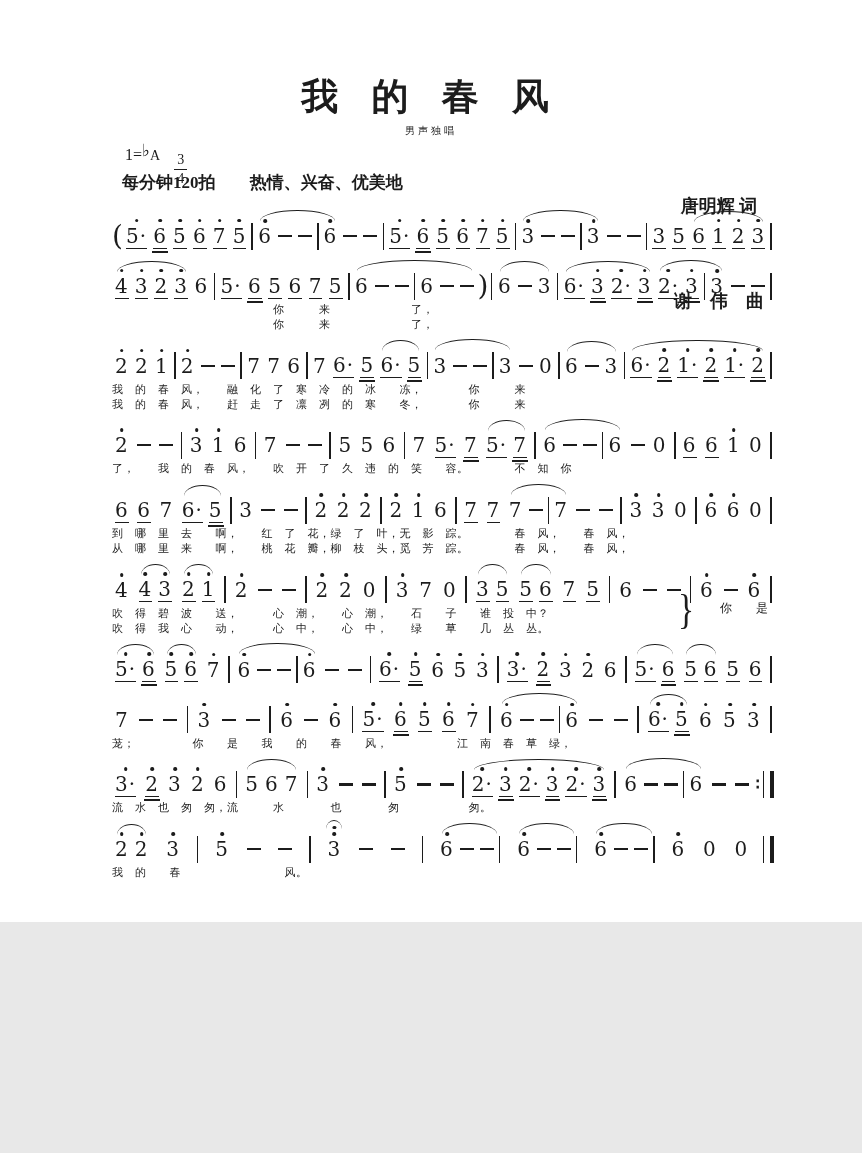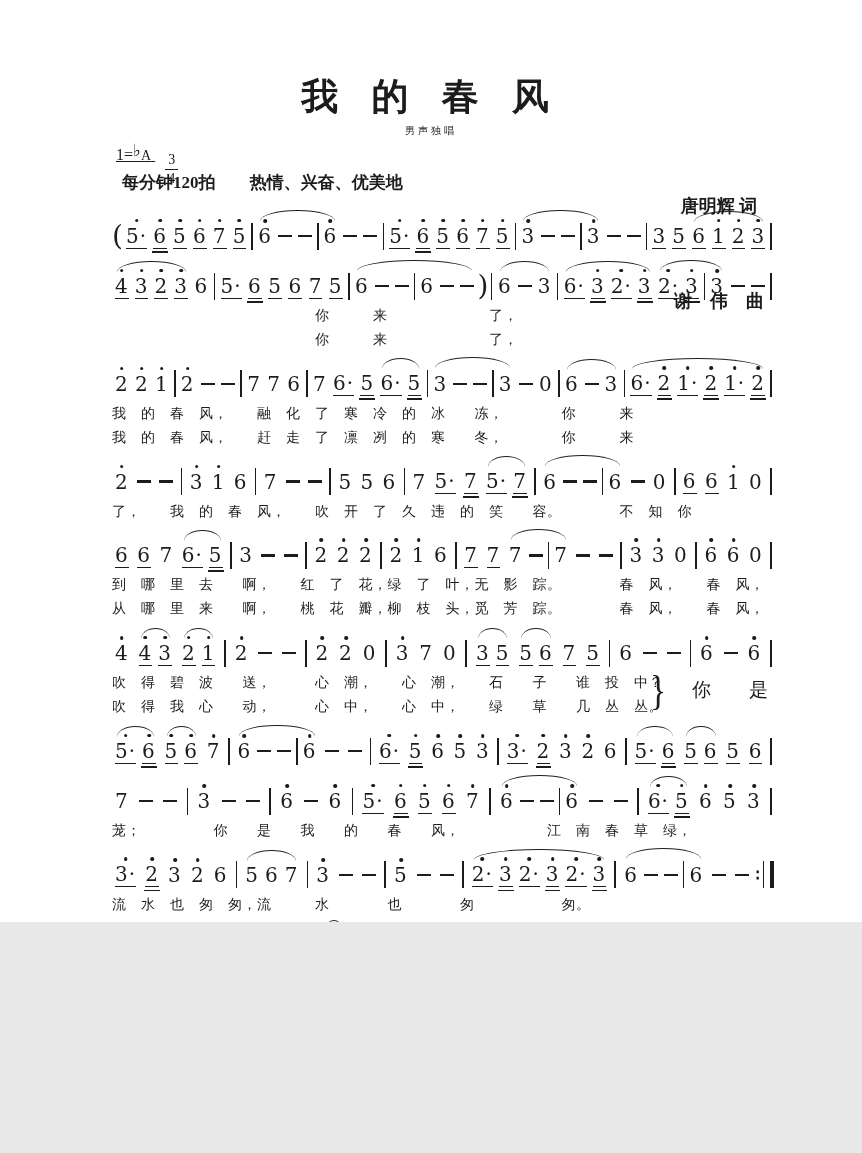--- a/index.html
+++ b/index.html
@@ -12,21 +12,21 @@
     font-size:37px;font-weight:bold;letter-spacing:12px;
   }
   .subtitle{
     position:absolute;top:124px;left:0;right:0;text-align:center;
     font-size:10px;letter-spacing:3px;
   }
   .credits{
     position:absolute;top:128px;right:98px;font-size:18px;font-weight:bold;
     text-align:center;line-height:1.75;white-space:pre;
   }
-  .keysig{position:absolute;top:140px;left:116px;font-size:16px;text-decoration:underline;}
+  .keysig{position:absolute;top:140px;left:125px;font-size:16px;}
   .keysig .flat{font-size:17px;vertical-align:4px;}
   .keysig .keyletter{font-size:14px;}
   .frac{
     display:inline-flex;flex-direction:column;align-items:center;
     font-size:14px;line-height:1;vertical-align:-4px;margin-left:10px;
   }
   .frac .fline{width:13px;height:1.4px;background:#1c1c1c;margin:2px 0;}
   .tempo-line{position:absolute;top:171px;left:122px;font-size:17px;font-weight:bold;}
   .tempo-line .expr{margin-left:30px;}
   
@@ -60,24 +60,24 @@
   .note .fdot{
     position:absolute;top:-11px;left:50%;transform:translateX(-50%);
     width:3.2px;height:3.2px;background:#1c1c1c;border-radius:50%;
   }
   .bar{display:inline-block;width:1.6px;height:27px;background:#1c1c1c;margin:0 2px;}
   .dash{display:inline-block;width:14px;height:2.2px;background:#1c1c1c;margin:0 3px;}
   .paren{font-size:28px;line-height:28px;font-weight:normal;}
   .fbar{display:inline-block;width:6px;height:27px;border-left:1.6px solid #1c1c1c;border-right:4px solid #1c1c1c;}
   .endrep{display:inline-flex;align-items:center;}
   .endrep .rdots{font-size:17px;margin-right:3px;font-weight:bold;}
-  .lyric{font-size:14px;margin-top:5px;white-space:pre;letter-spacing:0.5px;line-height:1.35;}
+  .lyric{font-size:11px;white-space:pre;letter-spacing:0.5px;line-height:1.35;}
   .join{position:absolute;right:6px;bottom:4px;display:flex;align-items:center;height:46px;}
   .join .brace{font-size:42px;font-weight:normal;transform:scaleX(0.8);}
-  .join .join-text{font-size:19px;margin-left:24px;white-space:pre;}
+  .join .join-text{font-size:12px;margin-left:24px;white-space:pre;}
 </style>
 </head>
 <body>
 
 <div class="page">
   <h1 class="title">我 的 春 风</h1>
   <div class="subtitle">男声独唱</div>
 
   <div class="credits">
     <div>唐明辉 词</div>

